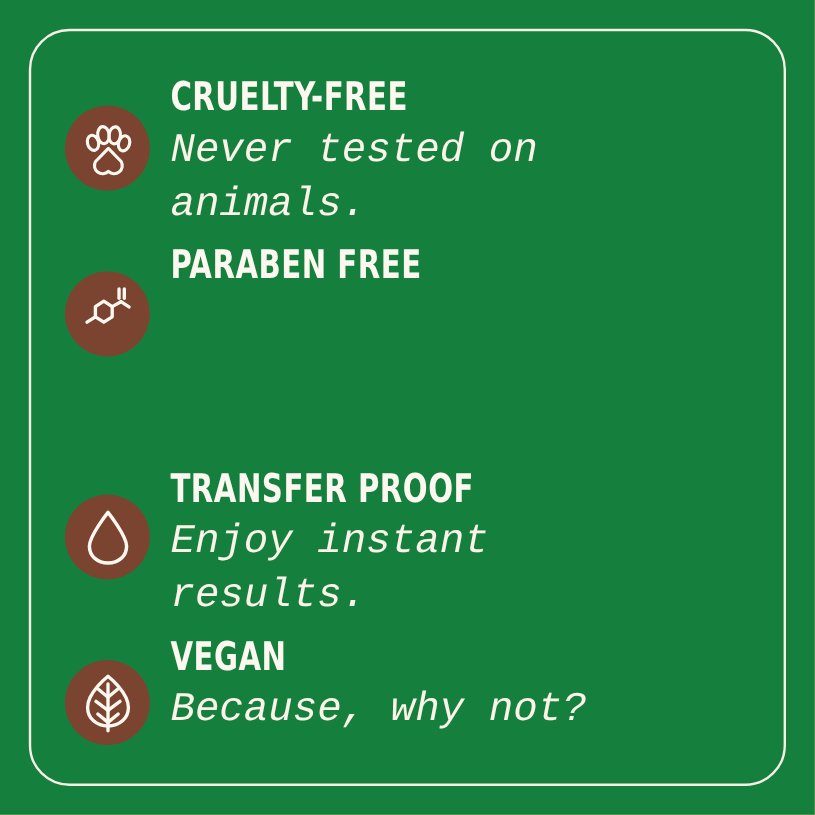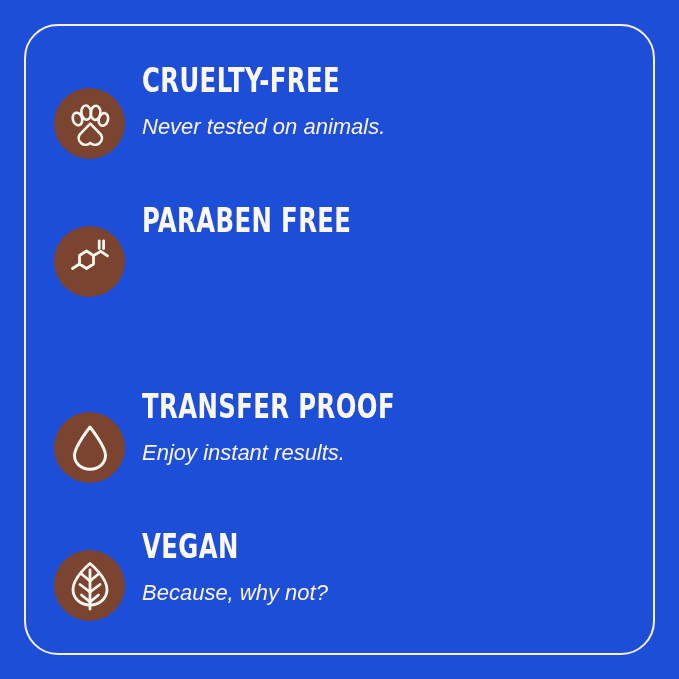--- a/index.html
+++ b/index.html
@@ -10,21 +10,21 @@
     width: 679px;
     height: 679px;
     background: #ddb286;
     font-family: "Liberation Sans", sans-serif;
     overflow: hidden;
   }
   .infographic {
     position: relative;
     width: 679px;
     height: 679px;
-    background: #1d4ed8;
+    background: #15803d;
     box-sizing: border-box;
   }
   .frame {
     position: absolute;
     left: 24px;
     top: 24px;
     width: 631px;
     height: 631px;
     border: 2px solid #f7efe4;
     border-radius: 34px;
@@ -77,24 +77,24 @@
     font-size: 33px;
     line-height: 38px;
     letter-spacing: 0.5px;
     color: #fdf8ef;
     transform: scaleX(0.82);
     transform-origin: left center;
     white-space: nowrap;
     margin: 0;
   }
   .benefit-desc {
-    font-family: Liberation Sans, sans-serif;
+    font-family: Liberation Mono, monospace;
     font-style: italic;
     font-weight: 300;
-    font-size: 22px;
+    font-size: 34px;
     line-height: 45px;
     color: #fbf3e8;
     margin: 4px 16px 0 0;
     max-width: 380px;
   }
   .benefit-desc.wrap {
     max-width: 355px;
   }
 </style>
 </head>

